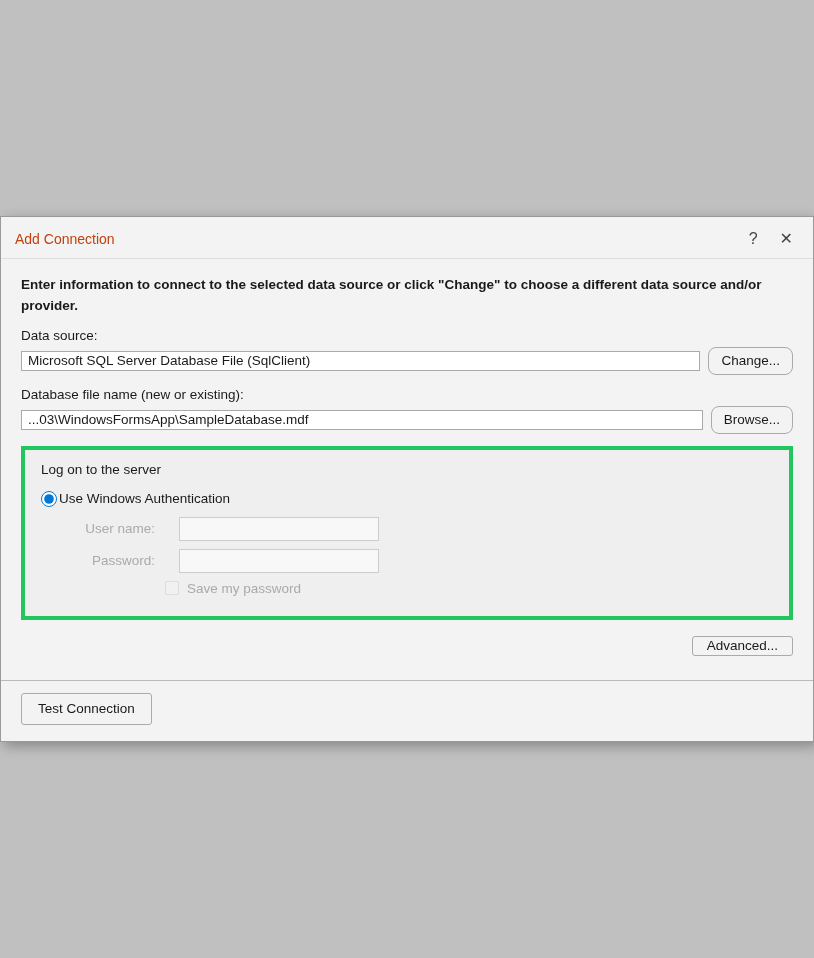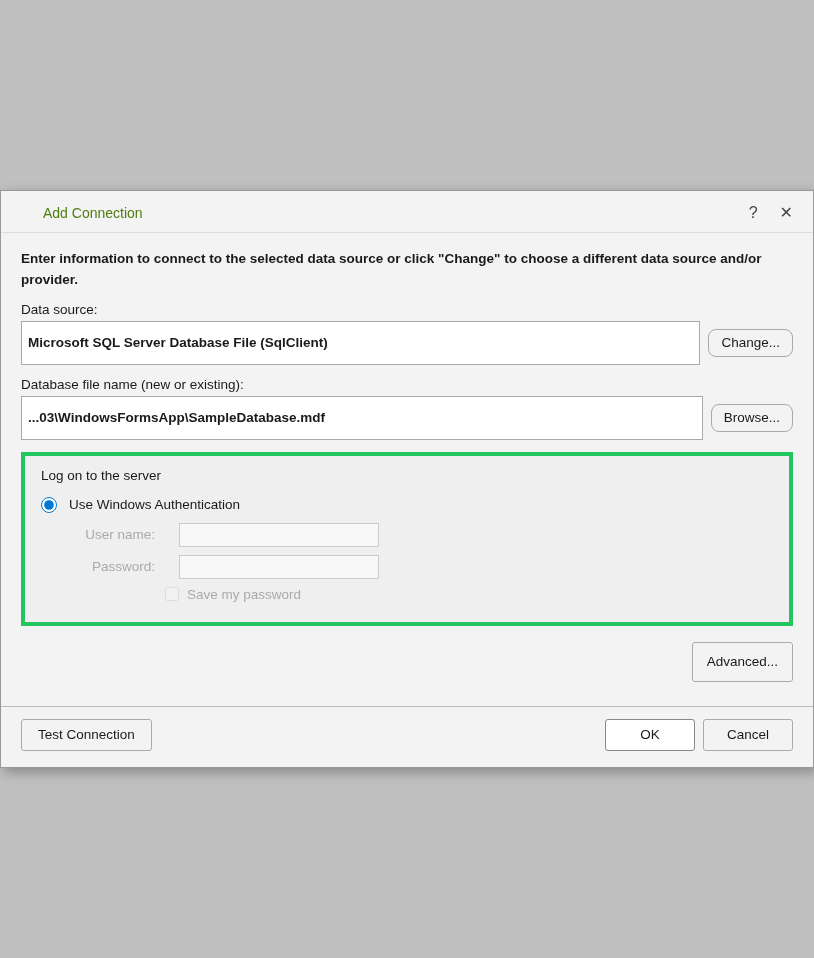--- a/index.html
+++ b/index.html
@@ -38,22 +38,21 @@
 
     .title-bar-left {
       display: flex;
       align-items: center;
       gap: 8px;
     }
 
     .title-text {
       font-size: 14px;
       font-weight: 400;
-      color: #4d7c0f;
-      margin-left: 28px;
+      color: #c2410c;
     }
 
     .title-bar-controls {
       display: flex;
       align-items: center;
       gap: 10px;
     }
 
     .title-bar-btn {
       background: none;
@@ -87,28 +86,27 @@
     }
 
     .field-row {
       display: flex;
       align-items: center;
       gap: 8px;
     }
 
     .text-input {
       flex: 1;
-      height: 44px;
+      height: 20px;
       border: 1px solid #aaa;
       background: white;
       padding: 2px 6px;
       font-size: 13.5px;
       color: #1a1a1a;
       outline: none;
-      font-weight: bold;
     }
 
     .btn {
       height: 28px;
       min-width: 80px;
       padding: 0 12px;
       background: #f3f3f3;
       border: 1px solid #aaa;
       cursor: pointer;
       font-size: 13.5px;
@@ -127,21 +125,21 @@
     }
 
     .group-title {
       font-size: 13.5px;
       color: #1a1a1a;
       margin-bottom: 4px;
     }
 
     .radio-row {
       display: flex;
-      gap: 12px;
+      gap: 2px;
       cursor: pointer;
     }
 
     .radio-input {
       width: 16px;
       height: 16px;
       cursor: pointer;
       accent-color: #0078d4;
     }
 
@@ -259,21 +257,21 @@
       padding: 0 16px;
       background: #f3f3f3;
       border: 1px solid #aaa;
       cursor: pointer;
       font-size: 13.5px;
       color: #1a1a1a;
       border-radius: 3px;
     }
 
     .btn-advanced {
-      height: 40px;
+      height: 20px;
       min-width: 100px;
       padding: 0 14px;
       background: #f3f3f3;
       border: 1px solid #aaa;
       cursor: pointer;
       font-size: 13.5px;
       color: #1a1a1a;
       border-radius: 3px;
     }
   </style>
@@ -339,18 +337,14 @@
 
     <div class="advanced-row">
       <button class="btn-advanced">Advanced...</button>
     </div>
   </div>
 
   <hr class="divider">
 
   <div class="footer-buttons">
     <button class="btn-test">Test Connection</button>
-    <div class="footer-right">
-      <button class="btn-ok">OK</button>
-      <button class="btn-cancel">Cancel</button>
-    </div>
   </div>
 </div>
 
 </body></html>

